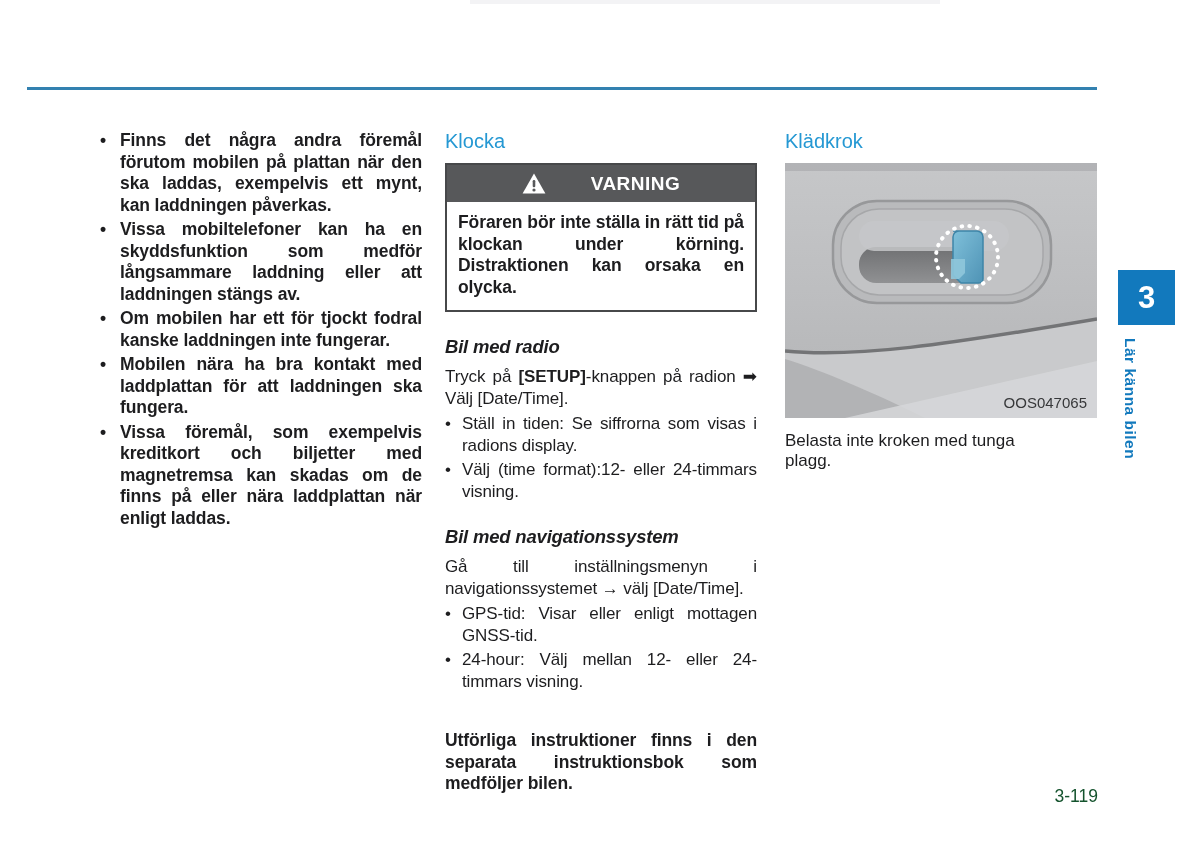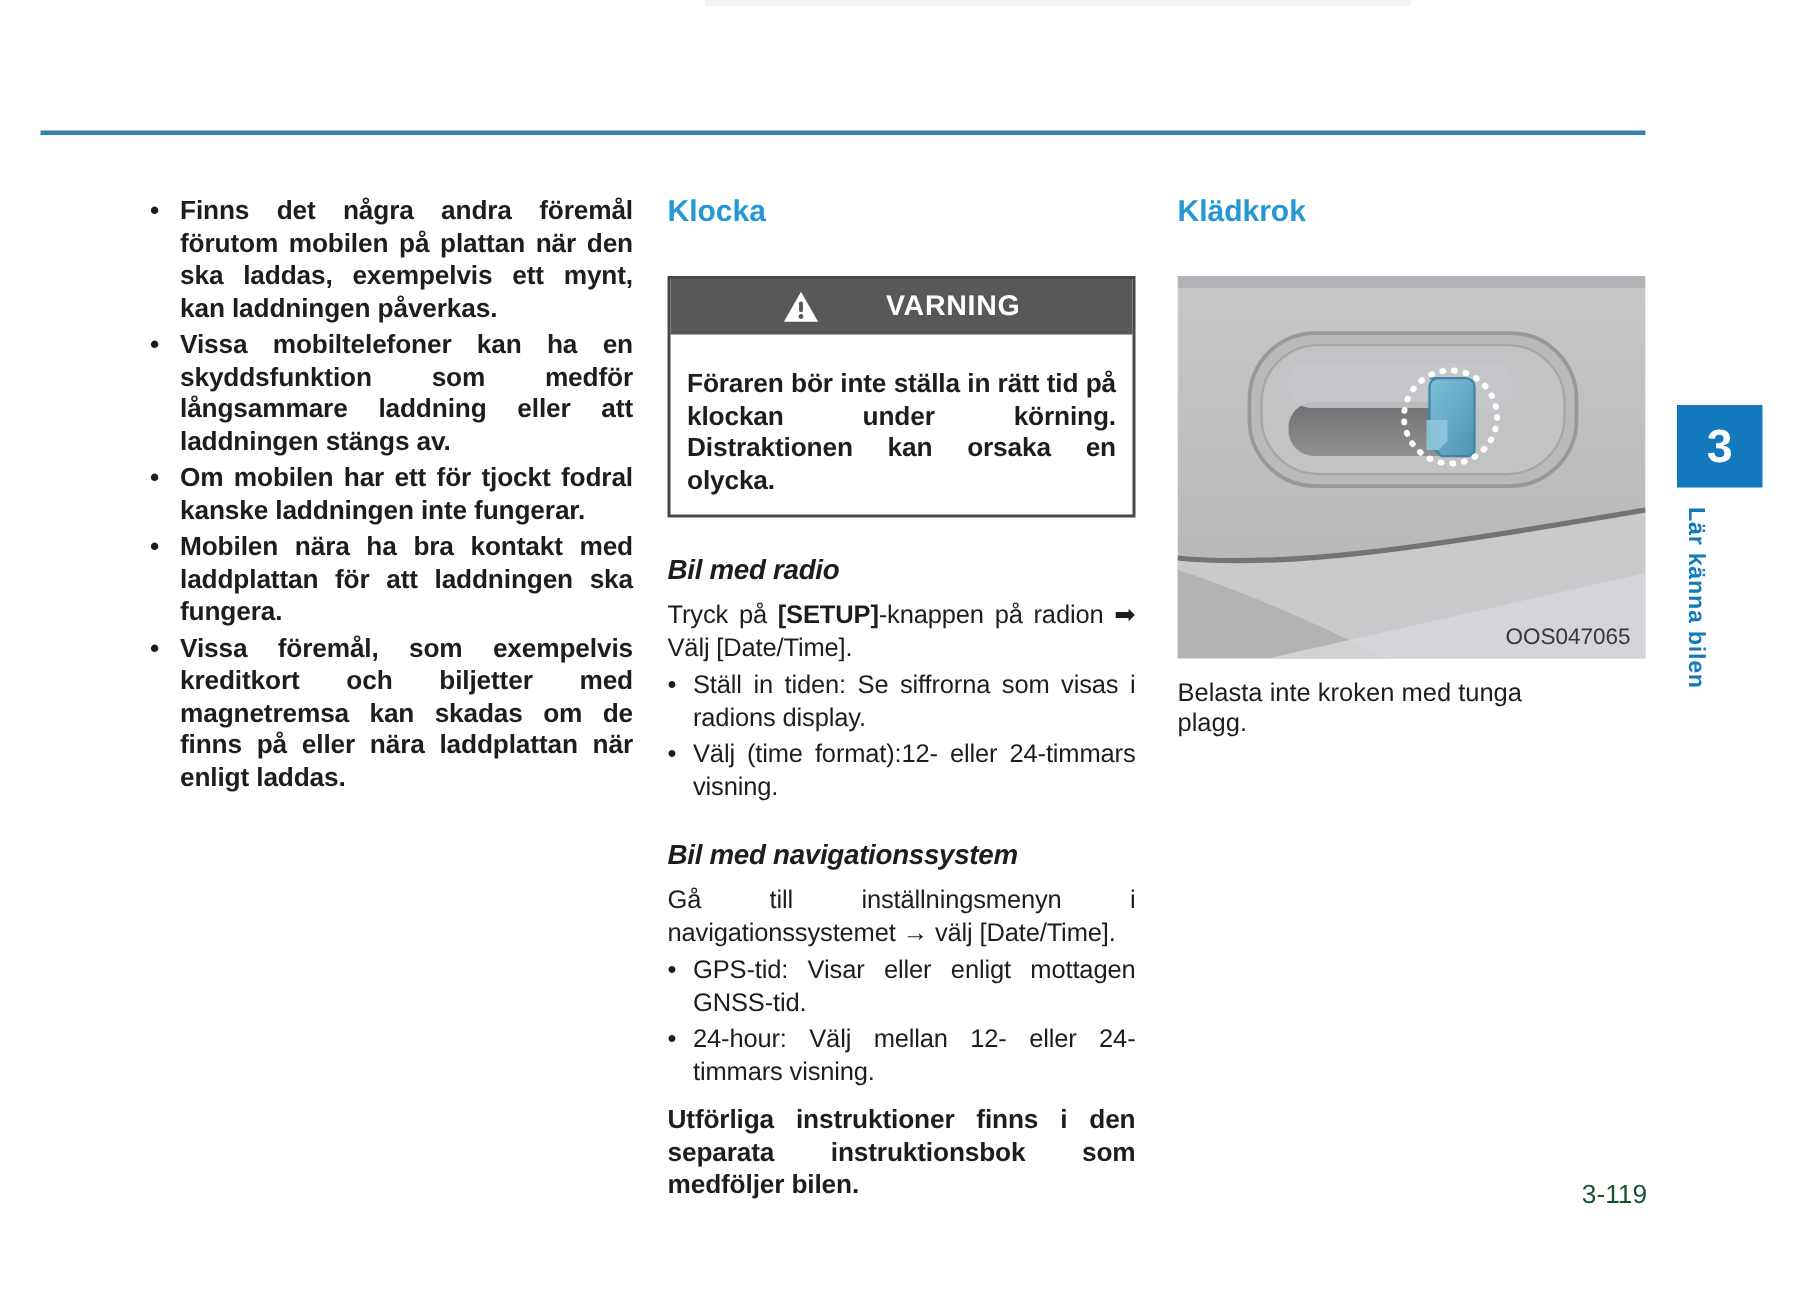--- a/index.html
+++ b/index.html
@@ -17,34 +17,34 @@
   .col-mid{left:445px;width:312px;}
   .col-right{left:785px;width:264px;}
 
   
   .bullet{display:flex;margin-bottom:3px;}
   .bullet .dot{width:20px;flex:0 0 20px;font-weight:bold;font-size:17.5px;line-height:21.5px;}
   .bullet .btxt{flex:1;text-align:justify;}
   .bold-text{font-weight:bold;font-size:17.5px;line-height:21.5px;letter-spacing:-0.1px;}
   .reg-text{font-weight:normal;font-size:17px;line-height:21.5px;letter-spacing:-0.1px;}
 
-  h2.sec{margin:0 0 31px 0;font-size:20px;font-weight:bold;color:var(--heading_blue,#2598d3);}
+  h2.sec{margin:0 0 10px 0;font-size:20px;font-weight:normal;color:var(--heading_blue,#2598d3);}
 
   
   .warnbox{border:2px solid #47484a;background:#fff;}
   .warnhead{height:37px;background:var(--warning_gray,#57585a);display:flex;align-items:center;justify-content:center;gap:9px;}
   .warnhead span{color:#fff;font-weight:bold;font-size:19px;letter-spacing:0.5px;margin-left:36px;}
-  .warnbody{padding:22px 11px 12px 11px;text-align:justify;}
+  .warnbody{padding:10px 11px 12px 11px;text-align:justify;}
 
   h3.subsec{margin:24px 0 8px 0;font-size:18.5px;font-style:italic;font-weight:bold;letter-spacing:-0.2px;}
   .para{margin:0 0 4px 0;text-align:justify;}
   .mid-bullet{display:flex;margin-bottom:3px;}
   .mid-bullet .dot{width:17px;flex:0 0 17px;font-size:17px;line-height:21.5px;}
   .mid-bullet .btxt{flex:1;text-align:justify;}
-  .footer-note{margin-top:11px;text-align:justify;}
+  .footer-note{margin-top:38px;text-align:justify;}
 
   
   .photo{display:block;width:312px;height:255px;margin-top:2px;}
   .caption{margin-top:13px;font-size:17px;}
 
   
   .chapter-tab{position:absolute;left:1118px;top:270px;width:57px;height:55px;background:var(--tab_blue,#1279bd);
     display:flex;align-items:center;justify-content:center;}
   .chapter-tab span{color:#fff;font-size:31px;font-weight:bold;}
   .chapter-label{position:absolute;left:1121px;top:338px;writing-mode:vertical-rl;

